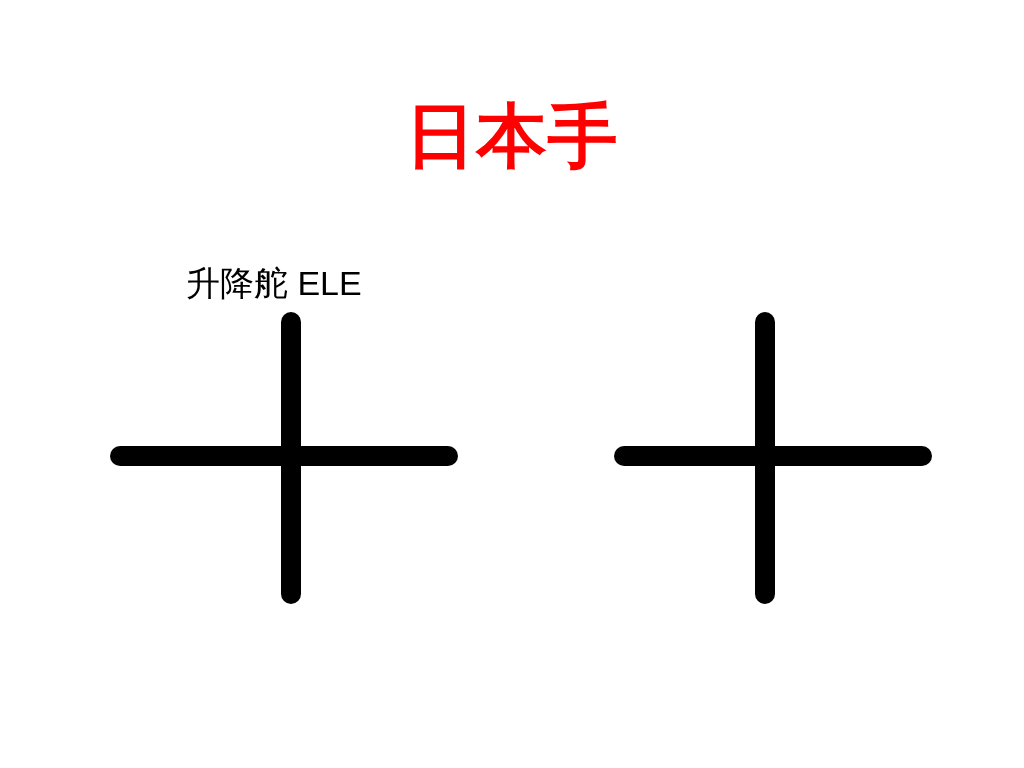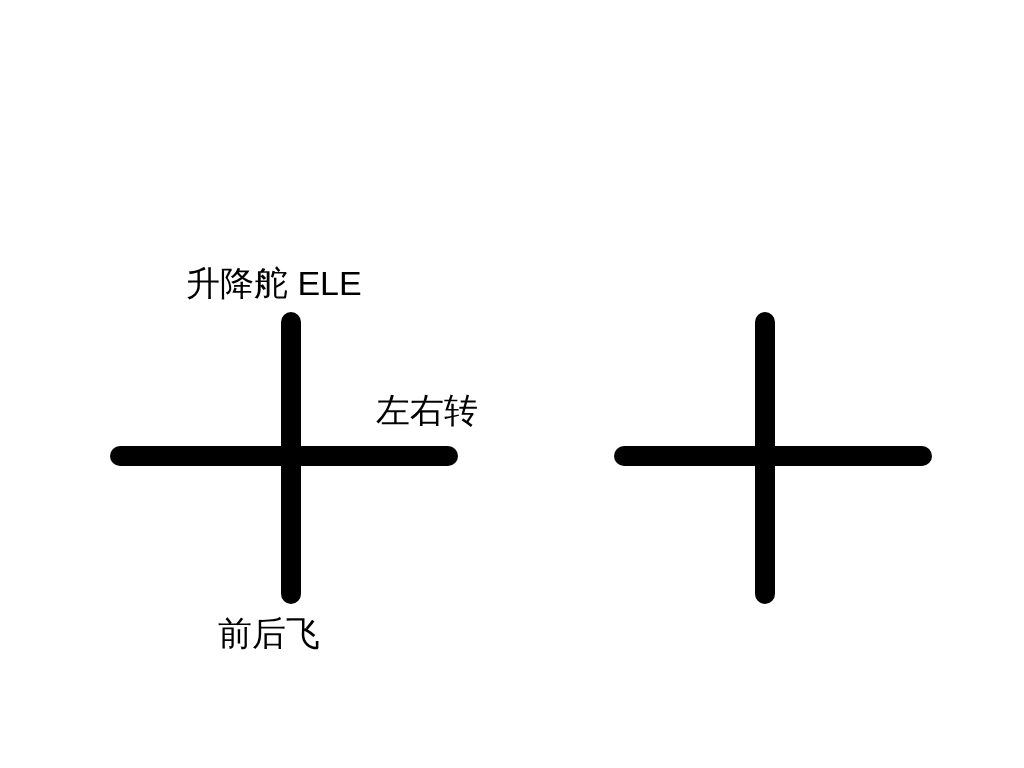--- a/index.html
+++ b/index.html
@@ -116,33 +116,32 @@
   .lbl-ele    { left: 186px; }
   .lbl-rud    { left: 26px;  }
   .lbl-zyz    { left: 376px; }
   .lbl-qhf    { left: 218px; }
 </style>
 </head>
 <body>
 
 <div class="slide">
 
+  <div class="title">日本手</div>
 
   <div class="stick-group left">
 
     <div class="label label-top lbl-ele">升降舵 ELE</div>
 
 
-    <div class="label label-side lbl-zyz">左右转</div>
 
     <div class="bar bar-vertical"></div>
 
     <div class="bar bar-horizontal"></div>
 
-    <div class="label label-bottom lbl-qhf">前后飞</div>
   </div>
 
   <div class="stick-group right">
 
     <div class="bar bar-vertical"></div>
 
     <div class="bar bar-horizontal"></div>
 
   </div>
 

